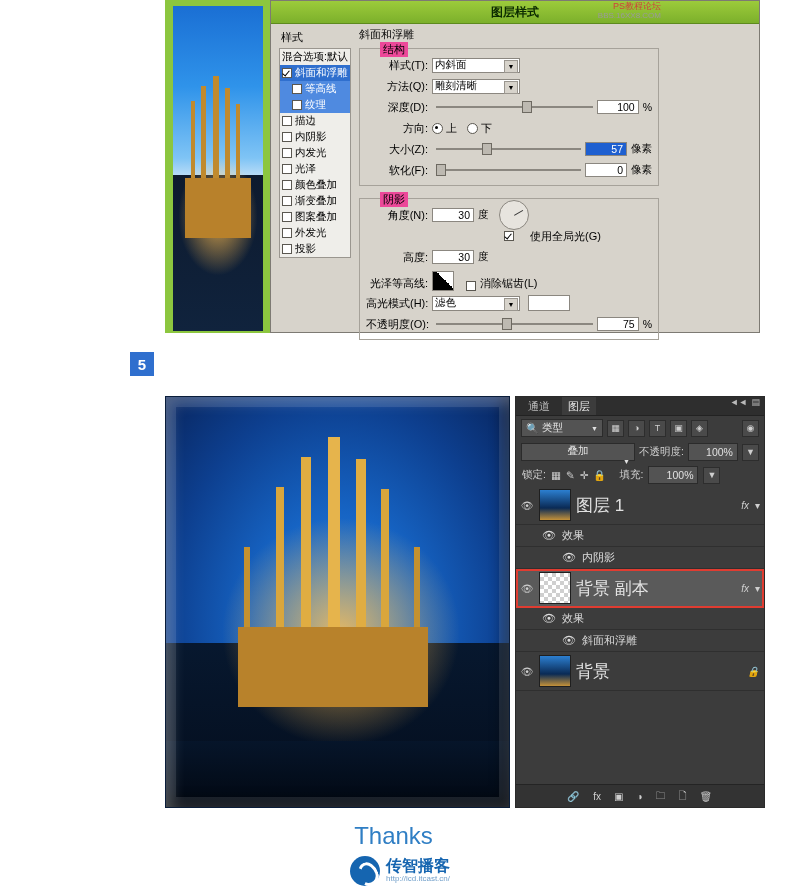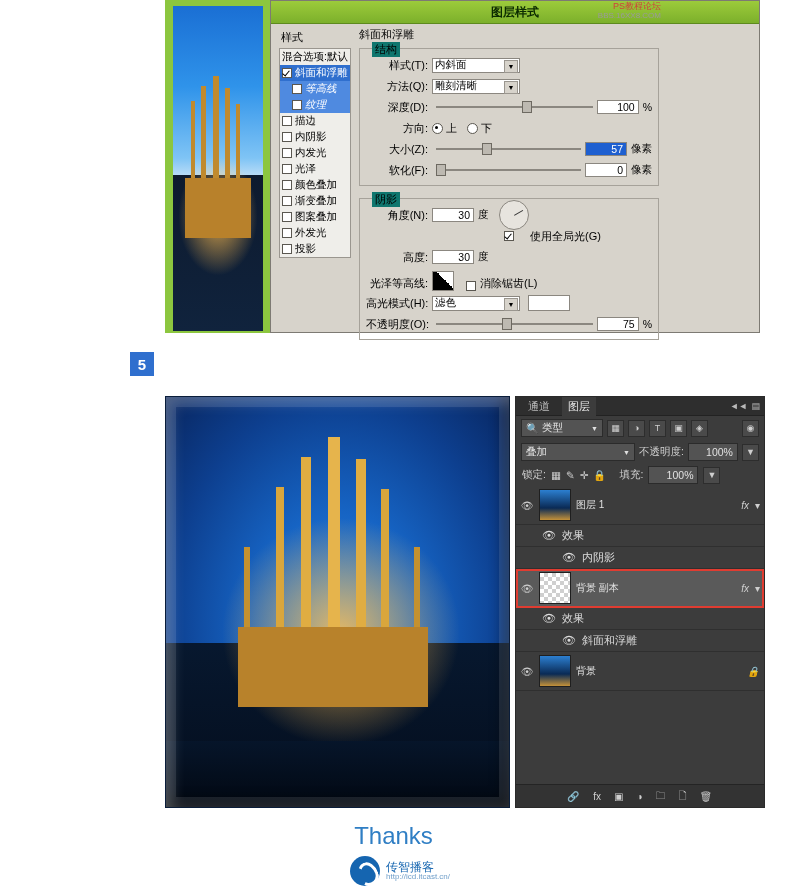--- a/index.html
+++ b/index.html
@@ -25,27 +25,27 @@
              color:#0b2b00;font-size:12px;display:flex;align-items:center;justify-content:center;font-weight:bold;}
   #dlg-body{position:absolute;left:0;top:22px;right:0;bottom:0;}
   .panel-label{font-size:11px;color:#000;}
   
   #styles-col{position:absolute;left:8px;top:6px;width:72px;}
   #styles-col .hdr{font-size:11px;padding:1px 2px;}
   #styles-list{border:1px solid #9a968f;background:#efeeea;margin-top:2px;}
   .style-row{display:flex;align-items:center;gap:3px;font-size:10.5px;padding:1px 2px;height:14px;white-space:nowrap;}
   .style-row.indent{padding-left:12px;}
   .style-row.sel{background:#2f6fce;color:#fff;}
-  .style-row.sel2{background:#4f8ae0;color:#fff;font-style:italic;}
+  .style-row.sel2{background:#4f8ae0;color:#fff;}
   .cb{width:8px;height:8px;border:1px solid #5a5750;background:#fff;display:inline-block;flex:0 0 auto;position:relative;}
   .cb.on:after{content:"";position:absolute;left:1px;top:0px;width:3px;height:6px;border:solid #000;border-width:0 1.4px 1.4px 0;transform:rotate(40deg);}
   
   #settings{position:absolute;left:88px;top:4px;width:300px;}
   .group{border:1px solid #a6a29a;margin-bottom:4px;padding:4px 6px 6px 6px;position:relative;}
-  .group>.gt{position:absolute;top:-7px;left:12px;background:#0f766e;padding:0 3px;font-size:11px;}
+  .group>.gt{position:absolute;top:-7px;left:20px;background:#ec4899;padding:0 3px;font-size:11px;}
   .frow{display:flex;align-items:center;height:18px;margin-top:3px;font-size:11px;}
   .flabel{width:62px;text-align:right;padding-right:4px;white-space:nowrap;}
   .sel-box{border:1px solid #8b8780;background:#fff;height:15px;font-size:10.5px;display:flex;align-items:center;
            padding:0 2px;position:relative;box-sizing:border-box;}
   .sel-box .arw{position:absolute;right:1px;top:1px;width:12px;height:11px;background:#d7d3cb;border:1px solid #9a968f;
            display:flex;align-items:center;justify-content:center;font-size:7px;}
   .numbox{border:1px solid #8b8780;background:#fff;height:14px;width:42px;font-size:10.5px;text-align:right;
            padding:0 3px;box-sizing:border-box;display:flex;align-items:center;justify-content:flex-end;}
   .numbox.hl{background:#1e5fd0;color:#fff;}
   .unit{font-size:10.5px;margin-left:4px;}
@@ -82,53 +82,53 @@
           background:radial-gradient(ellipse at 50% 90%,#2e86e0 0%,#1664c4 35%,#0d3f8f 70%,#08255e 100%);}
   .pv-ground{position:absolute;left:0;bottom:0;width:100%;height:40%;
           background:linear-gradient(#07182f,#040d1c);}
   .pv-trees{position:absolute;bottom:0;left:0;width:100%;height:16%;
           background:linear-gradient(#06152a,#020812);}
   .bev{position:absolute;inset:0;box-shadow:inset 0 0 0 10px rgba(255,255,255,0.10),
         inset 6px 6px 14px rgba(255,255,255,0.22), inset -6px -6px 14px rgba(0,0,0,0.45);}
   
   #layers{position:absolute;left:350px;top:0;width:250px;height:412px;background:#3c3c3c;color:#d0d0d0;
           font-size:11px;border:1px solid #2a2a2a;box-sizing:border-box;}
-  #lp-tabs{display:flex;align-items:center;height:18px;background:#2e2e2e;border-bottom:1px solid #222;padding-left:6px;gap:6px;}
+  #lp-tabs{display:flex;height:18px;background:#2e2e2e;border-bottom:1px solid #222;padding-left:6px;gap:6px;}
   .lp-tab{font-size:11px;padding:2px 6px;color:#b9b9b9;}
   .lp-tab.active{background:#3c3c3c;color:#e8e8e8;}
   #lp-tab-right{margin-left:auto;display:flex;gap:4px;padding-right:4px;color:#b9b9b9;font-size:9px;}
   .lp-row{display:flex;align-items:center;gap:4px;padding:3px 5px;}
   .lp-field{background:#535353;border:1px solid #2b2b2b;height:16px;display:flex;align-items:center;
             padding:0 4px;font-size:10.5px;color:#e0e0e0;position:relative;}
   .lp-field .ar{margin-left:auto;font-size:7px;padding-left:5px;}
   .icon-sq{width:15px;height:15px;background:#4a4a4a;border:1px solid #2d2d2d;display:flex;align-items:center;
            justify-content:center;font-size:9px;color:#cfcfcf;}
   #lock-row{display:flex;align-items:center;gap:5px;padding:2px 6px;font-size:10.5px;}
   .layer{display:flex;align-items:center;height:38px;border-bottom:1px solid #2f2f2f;padding:0 4px;gap:5px;position:relative;}
   .layer.sel{background:#5a5a5a;}
   .layer.redbox{outline:2px solid #e03c31;outline-offset:-2px;}
   .eye{width:14px;text-align:center;font-size:10px;color:#cfcfcf;}
   .lthumb{width:30px;height:30px;border:1px solid #1f1f1f;background:#888;overflow:hidden;position:relative;}
   .lthumb.checker{background-image:linear-gradient(45deg,#cfcfcf 25%,transparent 25%,transparent 75%,#cfcfcf 75%),
         linear-gradient(45deg,#cfcfcf 25%,#fff 25%,#fff 75%,#cfcfcf 75%);
         background-size:8px 8px;background-position:0 0,4px 4px;background-color:#fff;}
-  .lname{font-size:10px;color:#e2e2e2;text-align:center;}
+  .lname{font-size:17px;color:#e2e2e2;text-align:center;}
   .fxm{margin-left:auto;display:flex;align-items:center;gap:6px;font-size:10px;color:#cfcfcf;font-style:italic;}
   .subrow{display:flex;align-items:center;gap:6px;height:21px;padding-left:26px;font-size:11px;border-bottom:1px solid #2f2f2f;color:#dcdcdc;}
   .subrow.deep{padding-left:46px;}
   #lp-bottom{position:absolute;left:0;right:0;bottom:0;height:22px;background:#333;border-top:1px solid #242424;
              display:flex;align-items:center;justify-content:center;gap:13px;font-size:10px;color:#cfcfcf;}
   
   #thanks{position:absolute;left:0;right:13px;top:822px;text-align:center;color:#2f7ec4;font-size:24px;}
   #logo{position:absolute;left:0;right:0;top:856px;display:flex;align-items:center;justify-content:center;gap:6px;}
   #logo-mark{width:30px;height:30px;border-radius:50%;background:#1565b0;position:relative;}
   #logo-mark:after{content:"";position:absolute;left:8px;top:6px;width:14px;height:18px;border:3px solid #fff;
         border-radius:50% 50% 50% 50%/60% 60% 40% 40%;border-left-color:transparent;transform:rotate(-20deg);}
   #logo-text{line-height:1.05;text-align:left;}
-  #logo-cn{font-size:12px;color:#1565b0;font-weight:normal;}
+  #logo-cn{font-size:16px;color:#1565b0;font-weight:bold;}
   #logo-url{font-size:8px;color:#6f9ec9;}
   
   #wm{position:absolute;right:4px;top:2px;text-align:right;line-height:1.1;}
   #wm .l1{font-size:9px;color:#d23c3c;}
   #wm .l2{font-size:8px;color:#9a9a9a;}
 </style>
 </head>
 <body>
 
 <div id="top-shot">
@@ -369,21 +369,21 @@
       </span>
       <span class="icon-sq">▦</span>
       <span class="icon-sq">◑</span>
       <span class="icon-sq">T</span>
       <span class="icon-sq">▣</span>
       <span class="icon-sq">◈</span>
       <span class="icon-sq" style="margin-left:auto;">◉</span>
     </div>
 
     <div class="lp-row">
-      <span class="lp-field" style="width:104px;">
+      <span class="lp-field" style="width:104px;flex-direction:column;">
         <span>叠加</span>
         <span class="ar">▼</span>
       </span>
       <span style="font-size:10.5px;">不透明度:</span>
       <span class="lp-field" style="width:40px;justify-content:flex-end;">100%</span>
       <span class="icon-sq">▼</span>
     </div>
 
     <div id="lock-row">
       <span>锁定:</span>

